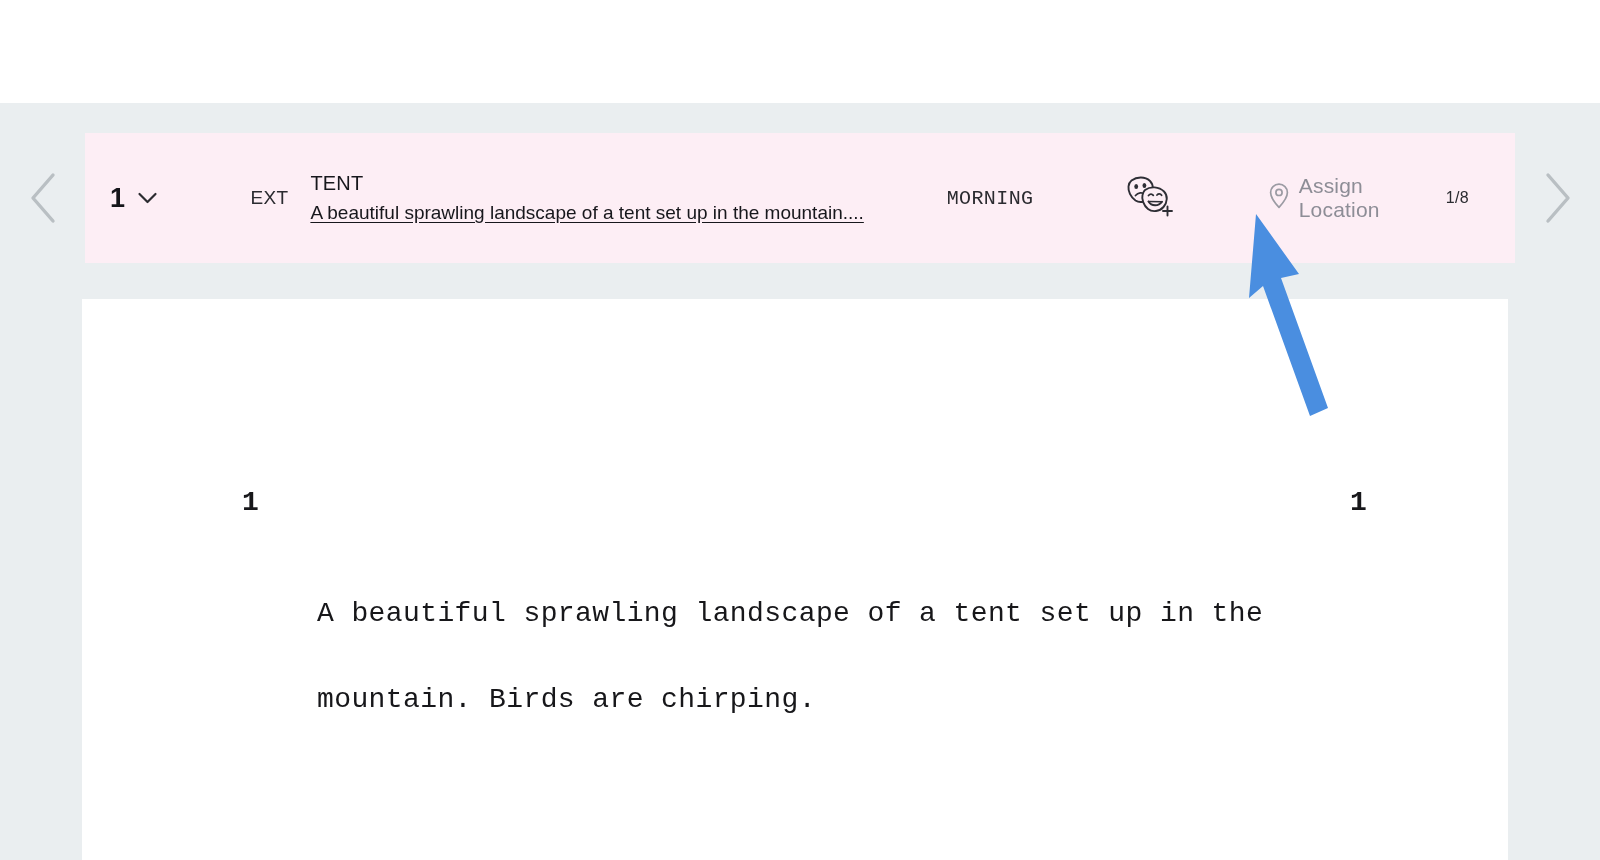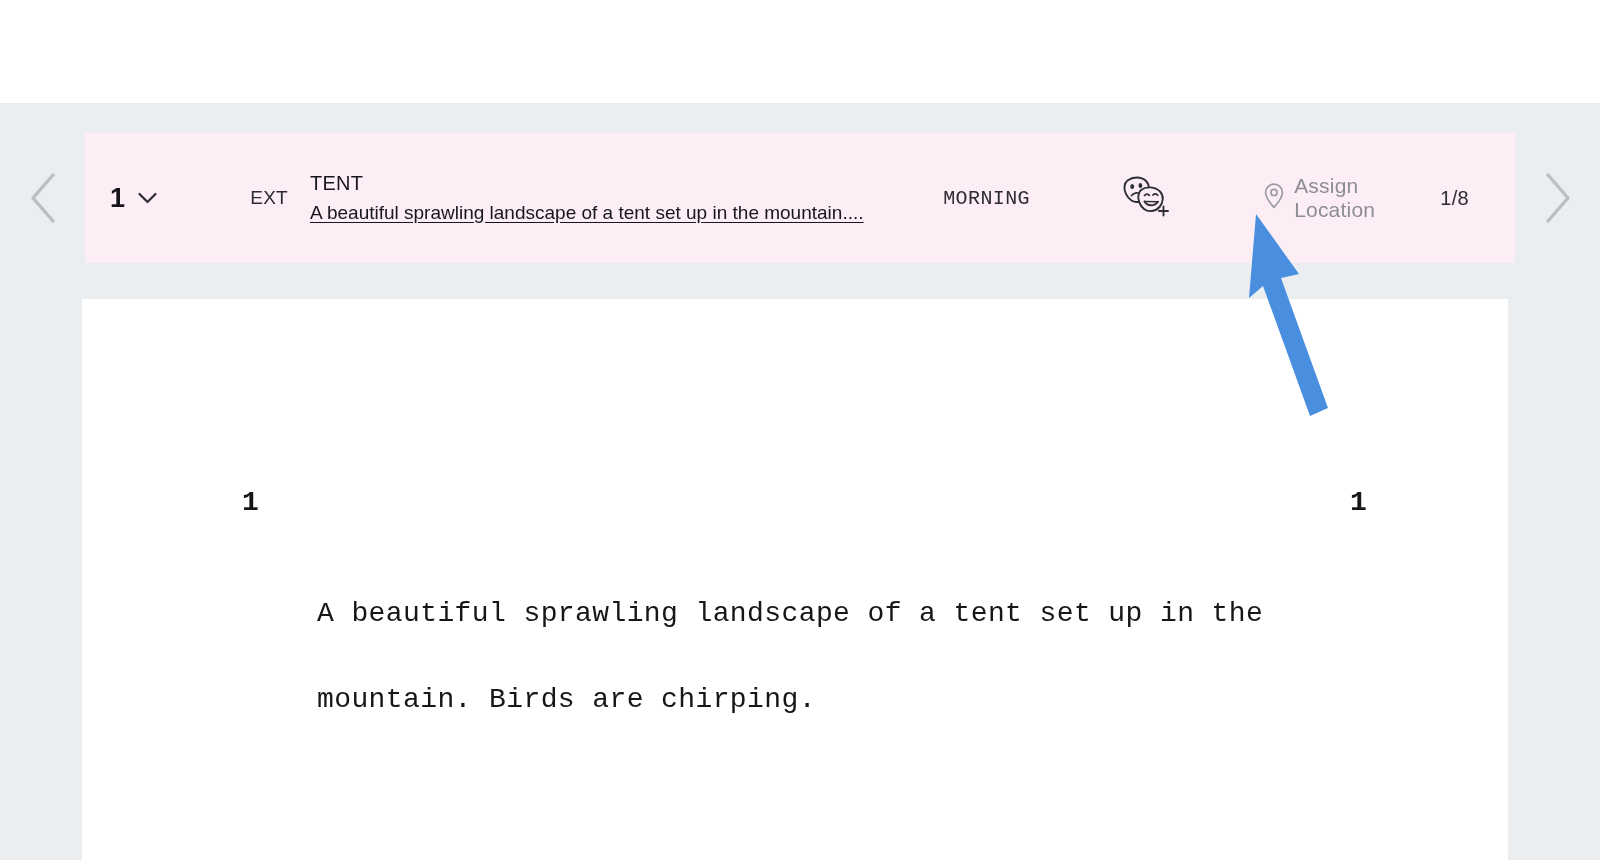--- a/index.html
+++ b/index.html
@@ -156,21 +156,21 @@
     margin-left: 9px;
     font-size: 21px;
     color: #8d8d96;
     letter-spacing: .2px;
   }
 
   
   #scene-eighths {
     margin-left: auto;
     margin-right: 46px;
-    font-size: 20px;
+    font-size: 16px;
     color: #2b2b30;
     letter-spacing: .3px;
   }
 
   
   #script-page {
     position: absolute;
     left: 82px; top: 299px;
     width: 1426px;
     height: 561px;

